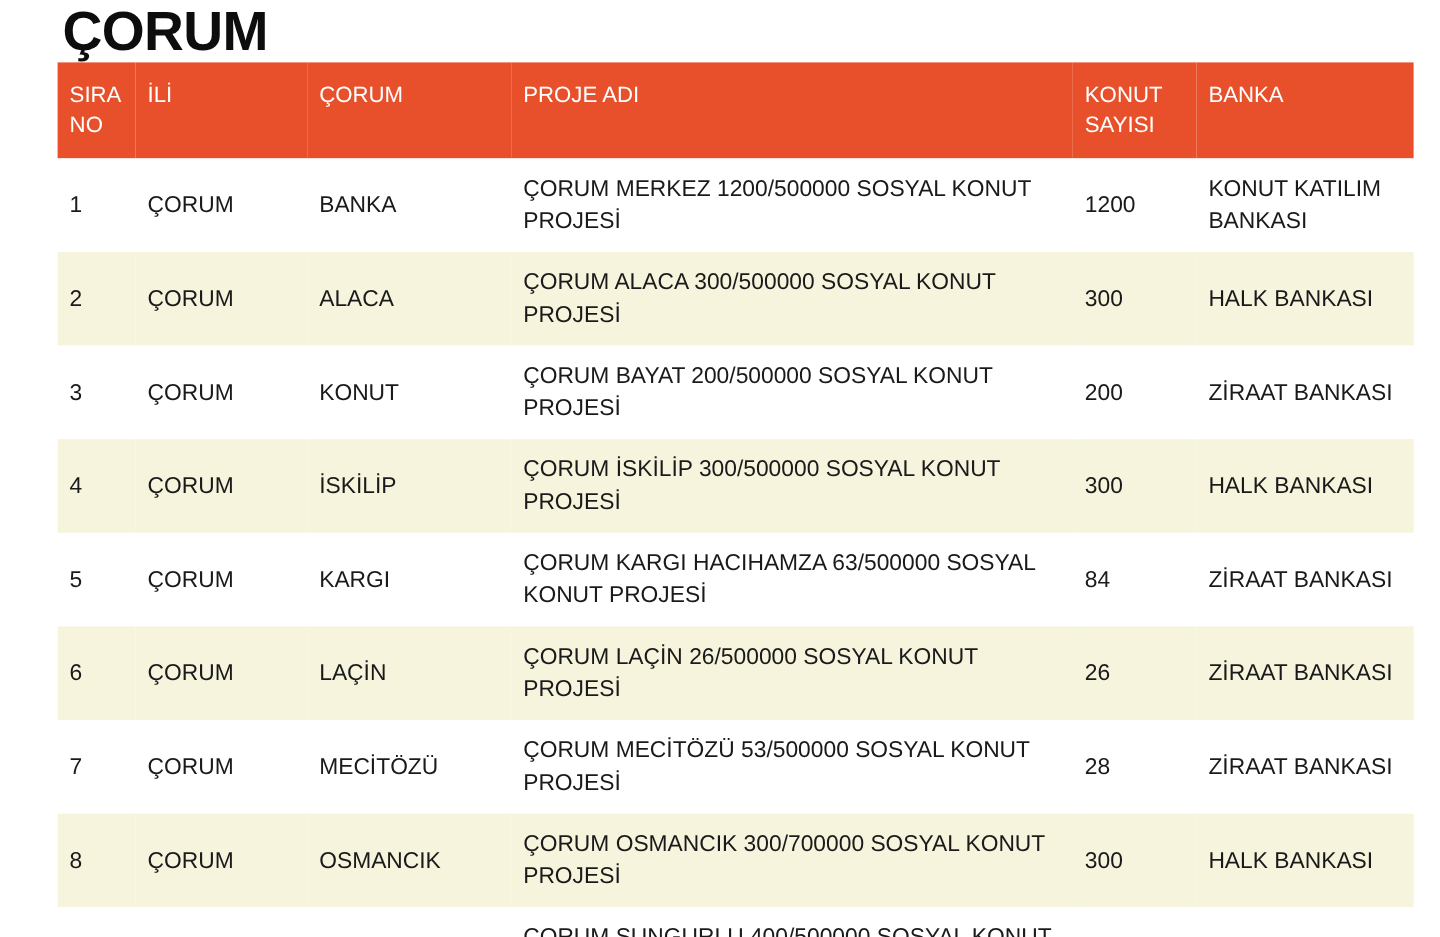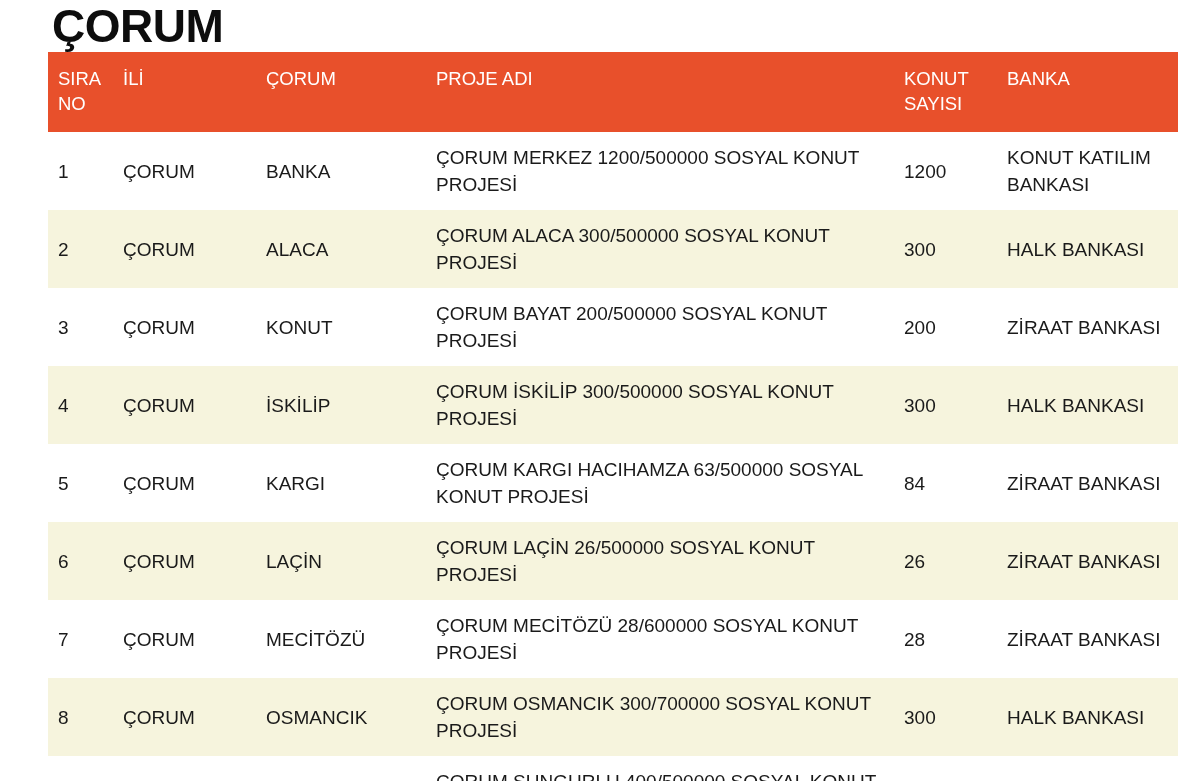--- a/index.html
+++ b/index.html
@@ -135,21 +135,21 @@
         <td>ÇORUM</td>
         <td>LAÇİN</td>
         <td>ÇORUM LAÇİN 26/500000 SOSYAL KONUT PROJESİ</td>
         <td>26</td>
         <td>ZİRAAT BANKASI</td>
       </tr>
       <tr class="odd">
         <td>7</td>
         <td>ÇORUM</td>
         <td>MECİTÖZÜ</td>
-        <td>ÇORUM MECİTÖZÜ 28/600000 SOSYAL KONUT PROJESİ</td>
+        <td>ÇORUM MECİTÖZÜ 53/500000 SOSYAL KONUT PROJESİ</td>
         <td>28</td>
         <td>ZİRAAT BANKASI</td>
       </tr>
       <tr class="even">
         <td>8</td>
         <td>ÇORUM</td>
         <td>OSMANCIK</td>
         <td>ÇORUM OSMANCIK 300/700000 SOSYAL KONUT PROJESİ</td>
         <td>300</td>
         <td>HALK BANKASI</td>

